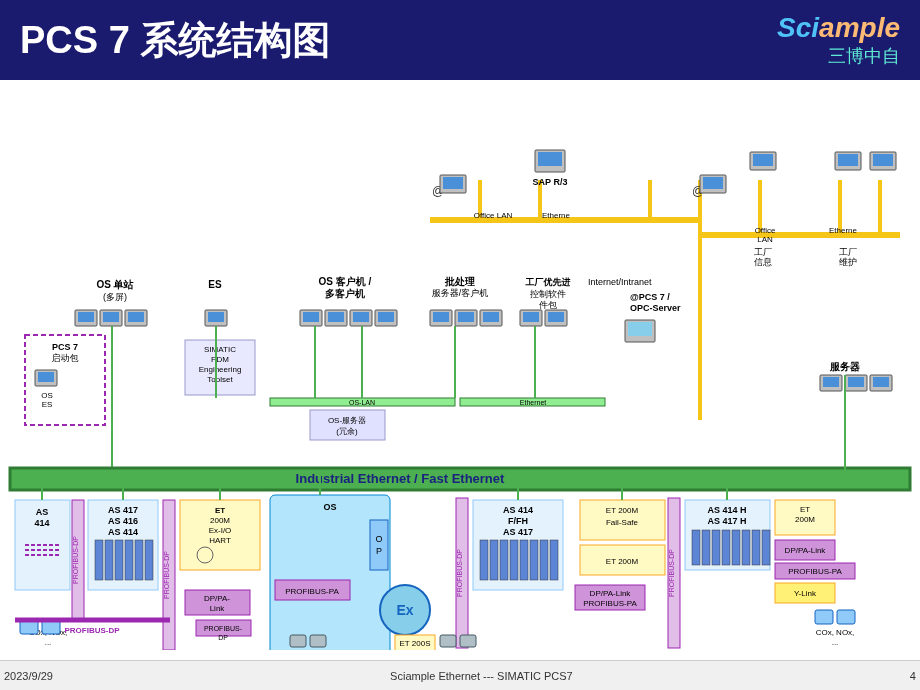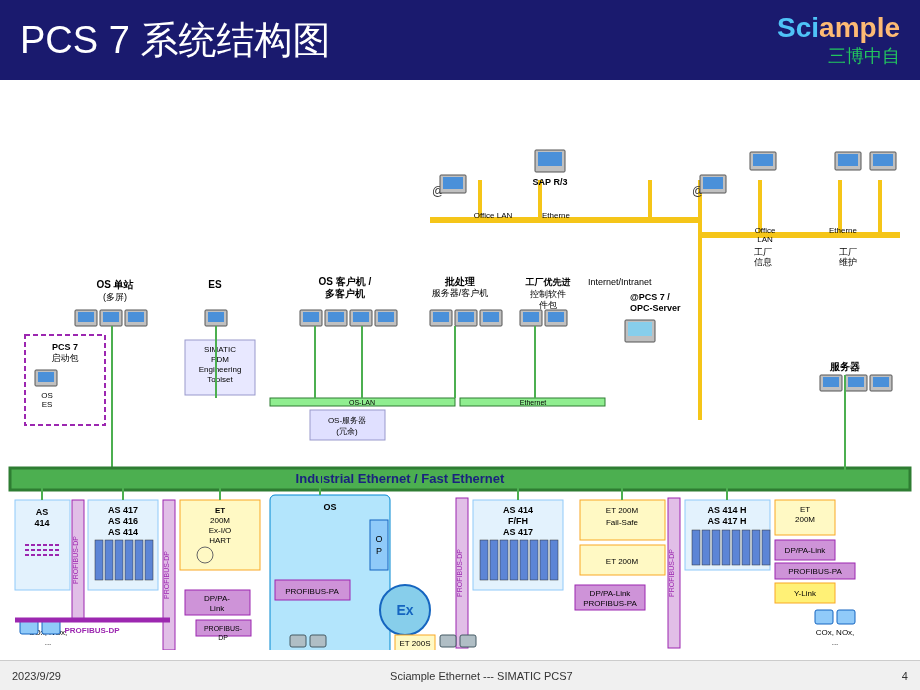--- a/index.html
+++ b/index.html
@@ -17,35 +17,36 @@
       background: #1a1a6e;
       height: 80px;
       display: flex;
       align-items: center;
       justify-content: space-between;
       padding: 0 20px;
     }
     #header .title {
       color: #fff;
       font-size: 38px;
-      font-weight: normal;
+      font-weight: bold;
     }
     #header .logo-area {
       text-align: right;
     }
     #header .logo-sciample {
       color: #fff;
       font-size: 28px;
       font-weight: bold;
     }
     #header .logo-sciample span {
       color: #4fc3f7;
+      font-style: italic;
     }
     #header .logo-sub {
-      color: #22c55e;
+      color: #5eead4;
       font-size: 18px;
     }
 
     
     #main {
       position: relative;
       width: 920px;
       height: 570px;
       background: #fff;
       overflow: hidden;
@@ -56,21 +57,21 @@
       position: absolute;
       bottom: 0;
       left: 0;
       width: 920px;
       height: 30px;
       background: #f0f0f0;
       border-top: 1px solid #ccc;
       display: flex;
       align-items: center;
       justify-content: space-between;
-      padding: 0 12px;
+      padding: 0 4px;
       font-size: 11px;
       color: #333;
     }
 
     
     #diagram-svg {
       position: absolute;
       top: 0;
       left: 0;
     }

